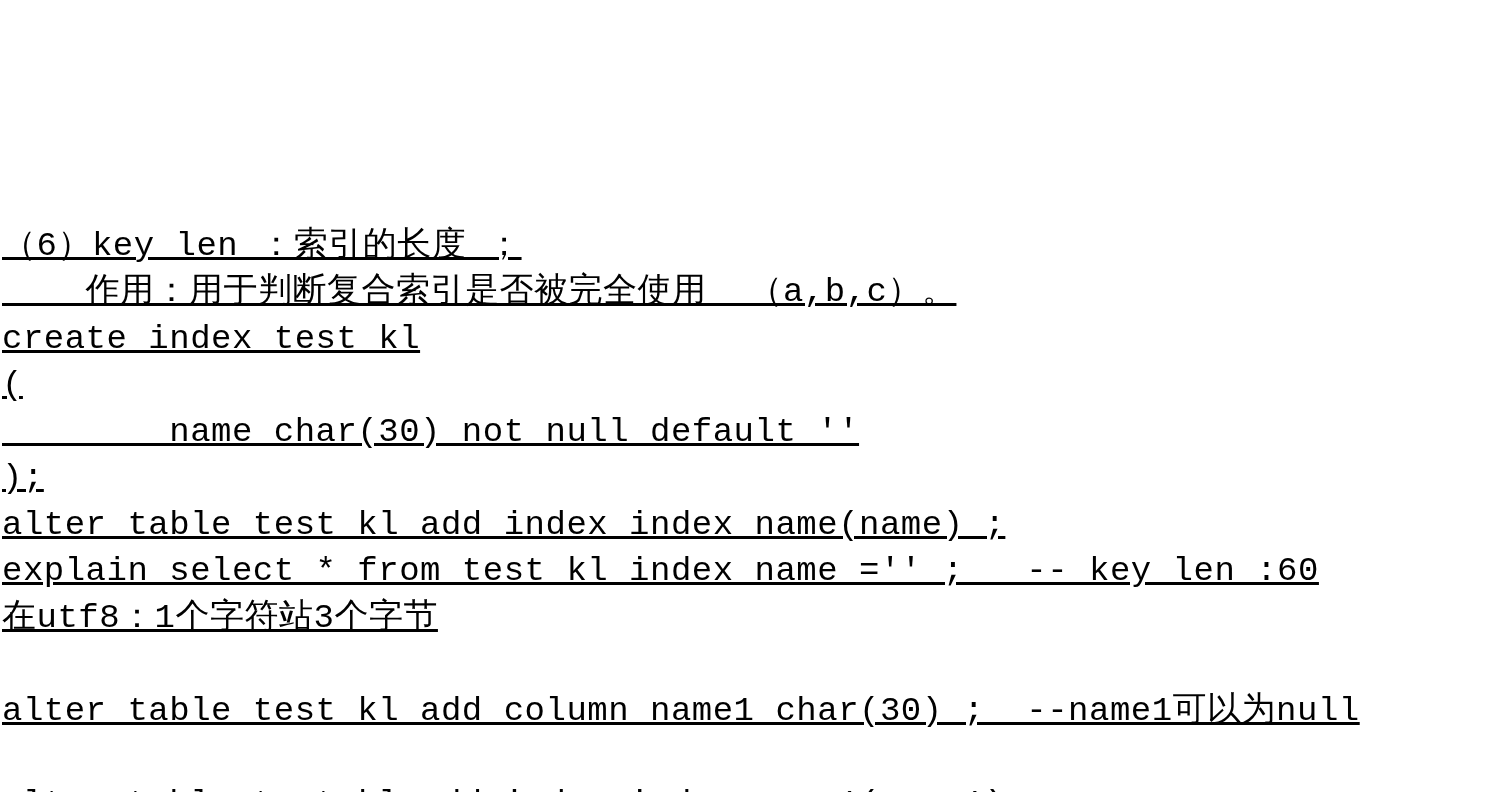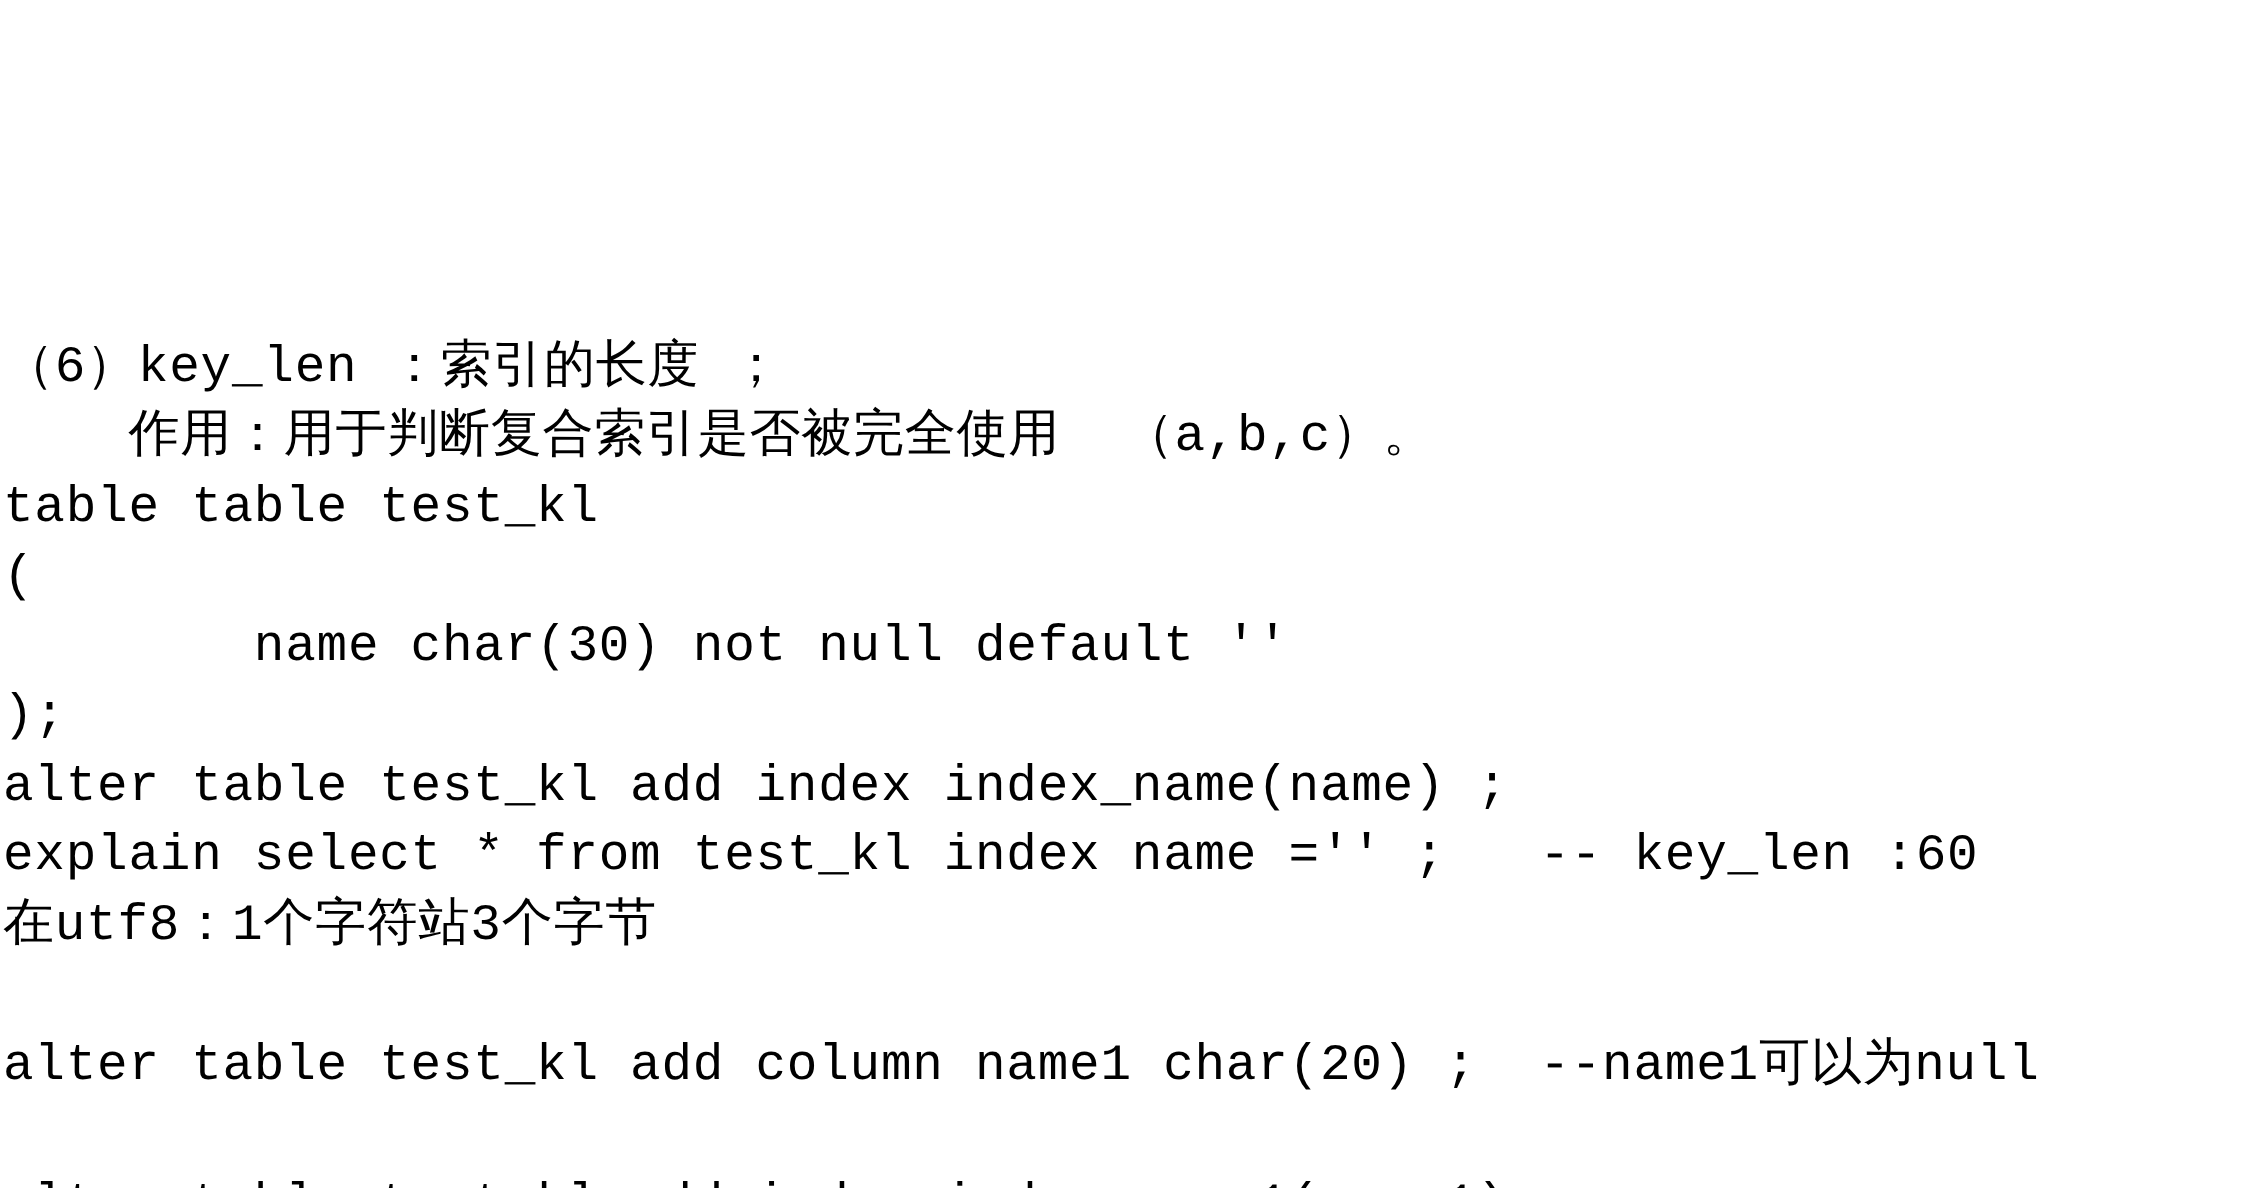--- a/index.html
+++ b/index.html
@@ -13,42 +13,43 @@
       font-size: 34px;
       line-height: 1.28;
       color: #000000;
       padding: 4px 2px;
       white-space: pre;
       overflow: hidden;
     }
     .sql {
       font-family: "Courier New", monospace;
       letter-spacing: 0.5px;
+      text-decoration: underline;
     }
     .content {
       width: 1499px;
     }
   </style>
 </head>
 <body>
 
 
 
 <div class="content">
 <span class="sql">（6）key_len ：索引的长度 ；</span>
 <span class="sql">    作用：用于判断复合索引是否被完全使用  （a,b,c）。</span>
-<span class="sql">table table test_kl</span>
+<span class="sql">create index test_kl</span>
 <span class="sql">(</span>
 <span class="sql">        name char(30) not null default ''</span>
 <span class="sql">);</span>
 <span class="sql">alter table test_kl add index index_name(name) ;</span>
 <span class="sql">explain select * from test_kl index name ='' ;   -- key_len :60</span>
 <span class="sql">在utf8：1个字符站3个字节</span>
 <span class="sql"></span>
-<span class="sql">alter table test_kl add column name1 char(20) ;  --name1可以为null</span>
+<span class="sql">alter table test_kl add column name1 char(30) ;  --name1可以为null</span>
 <span class="sql"></span>
 <span class="sql">alter table test_kl add index index_name1(name1) ;</span>
 
 
 <span class="sql"></span>
 
 
 </div>
 
 

